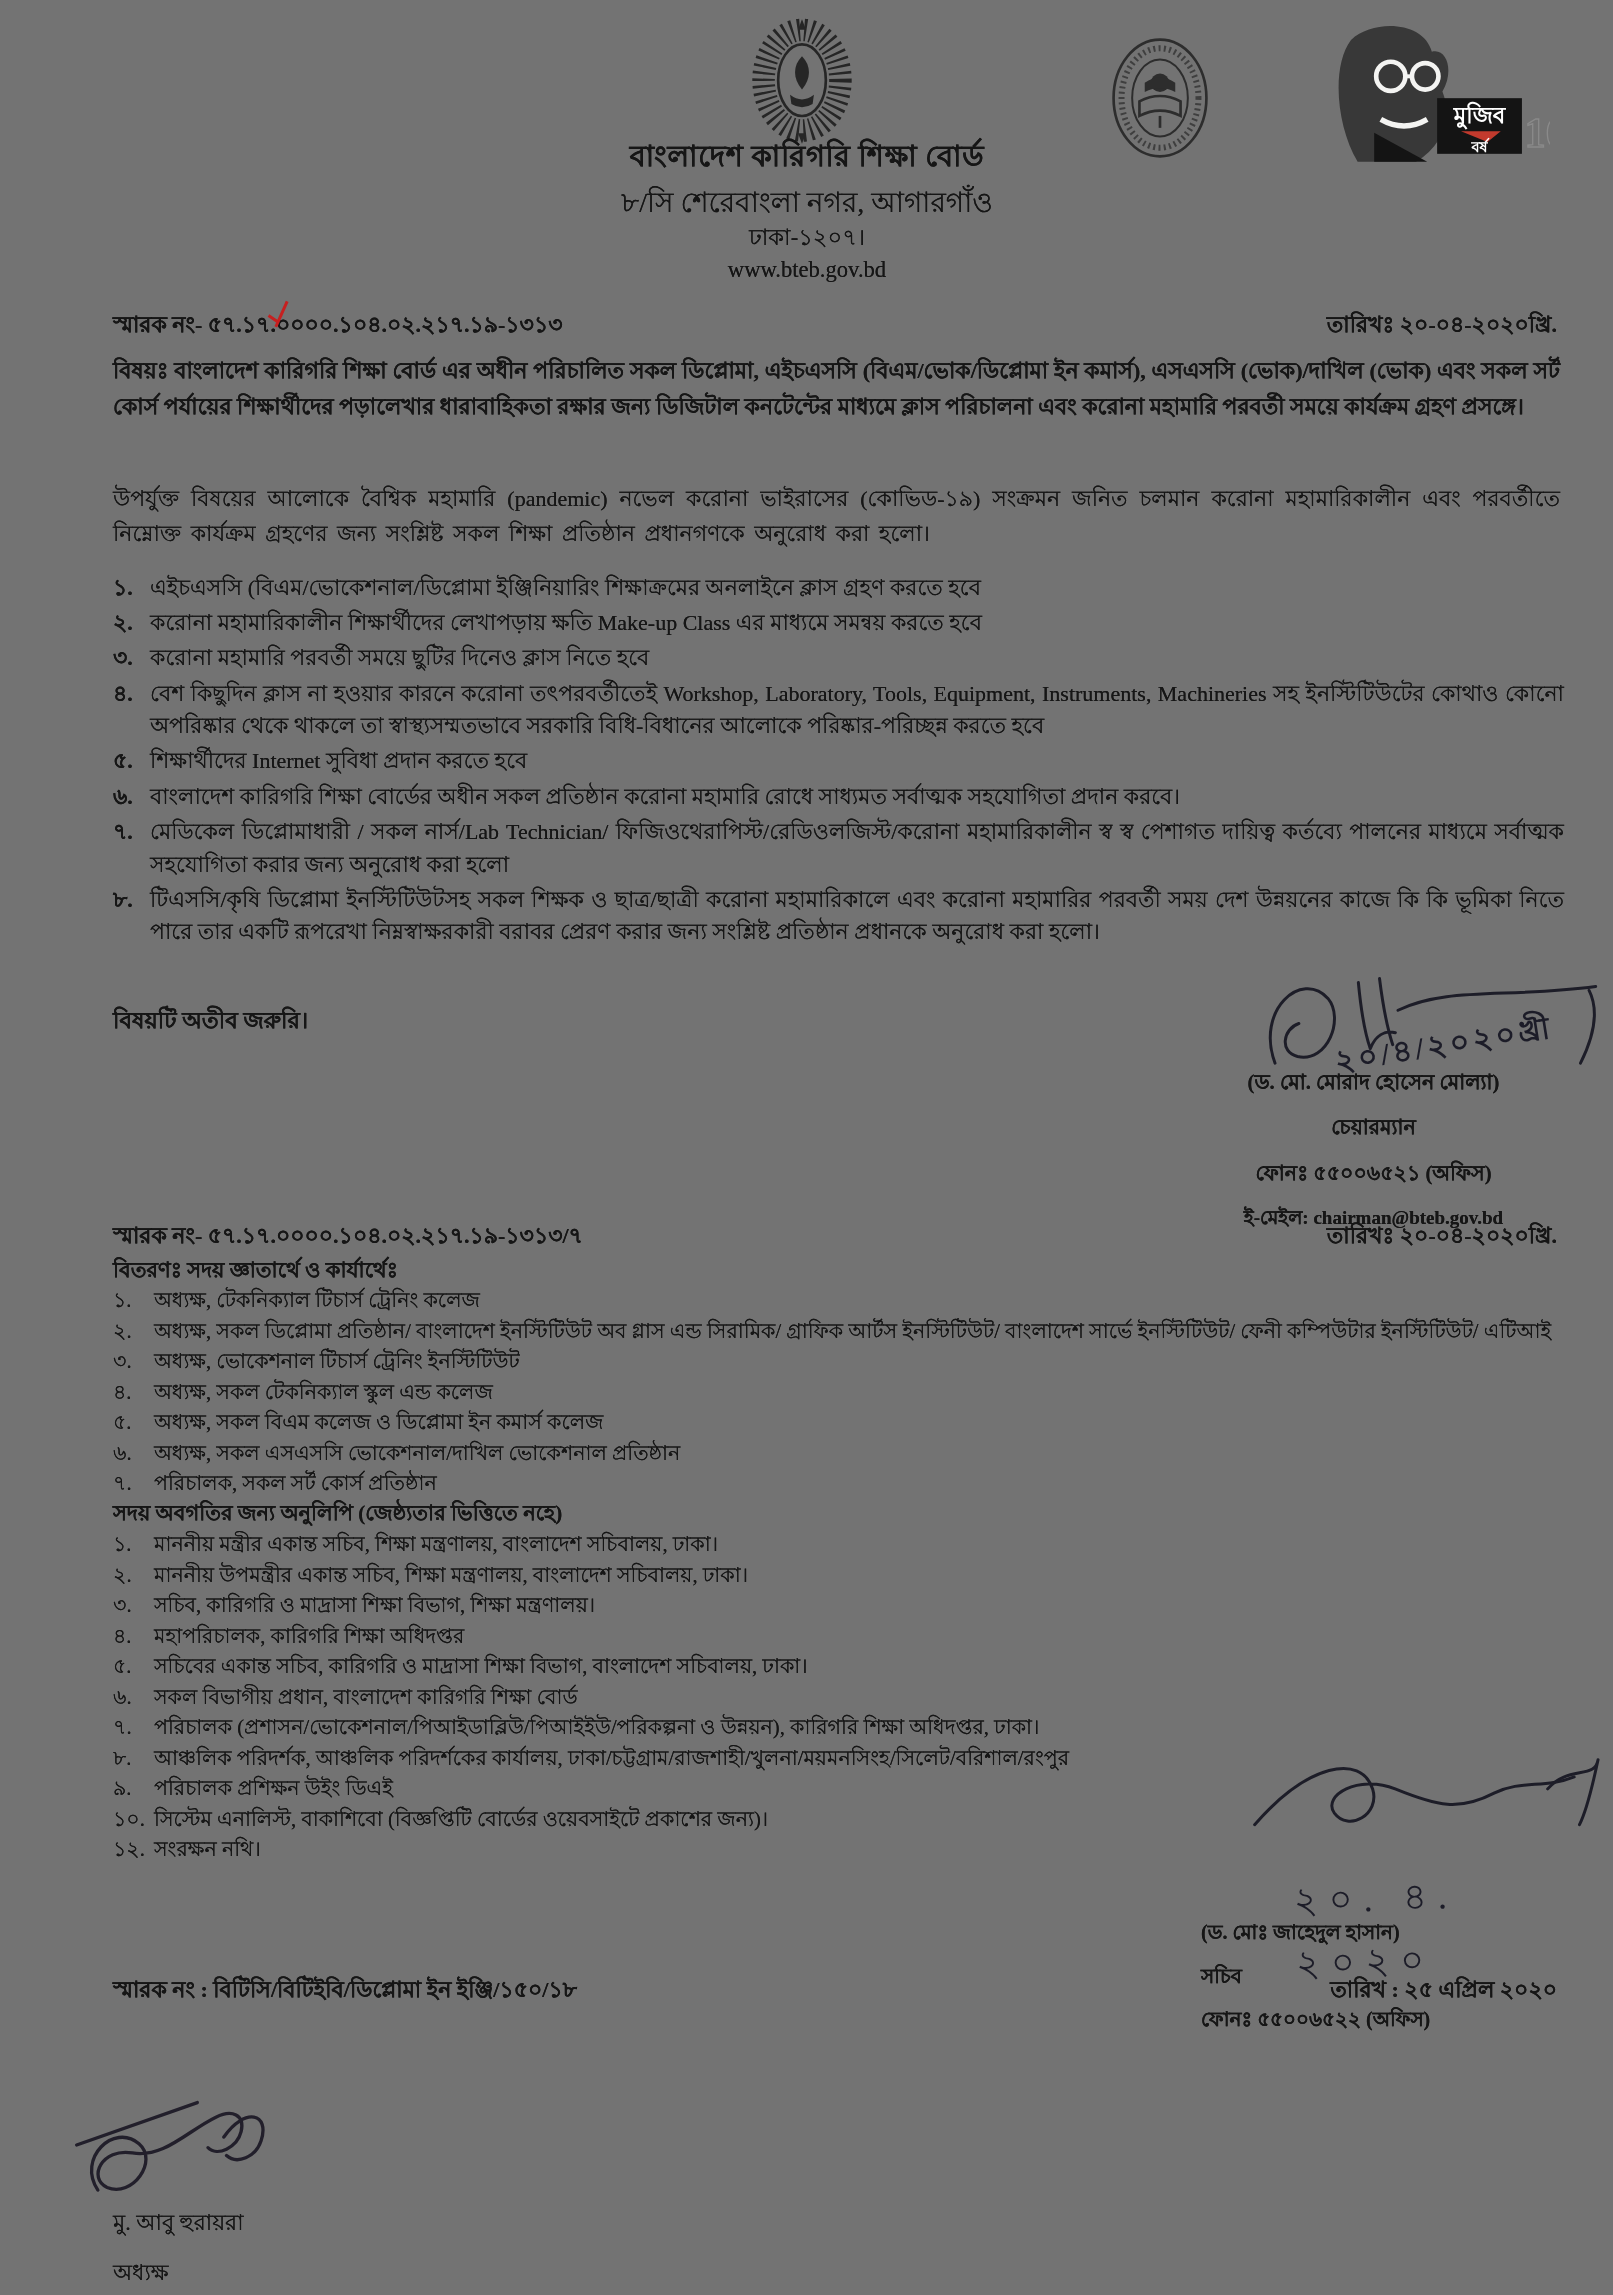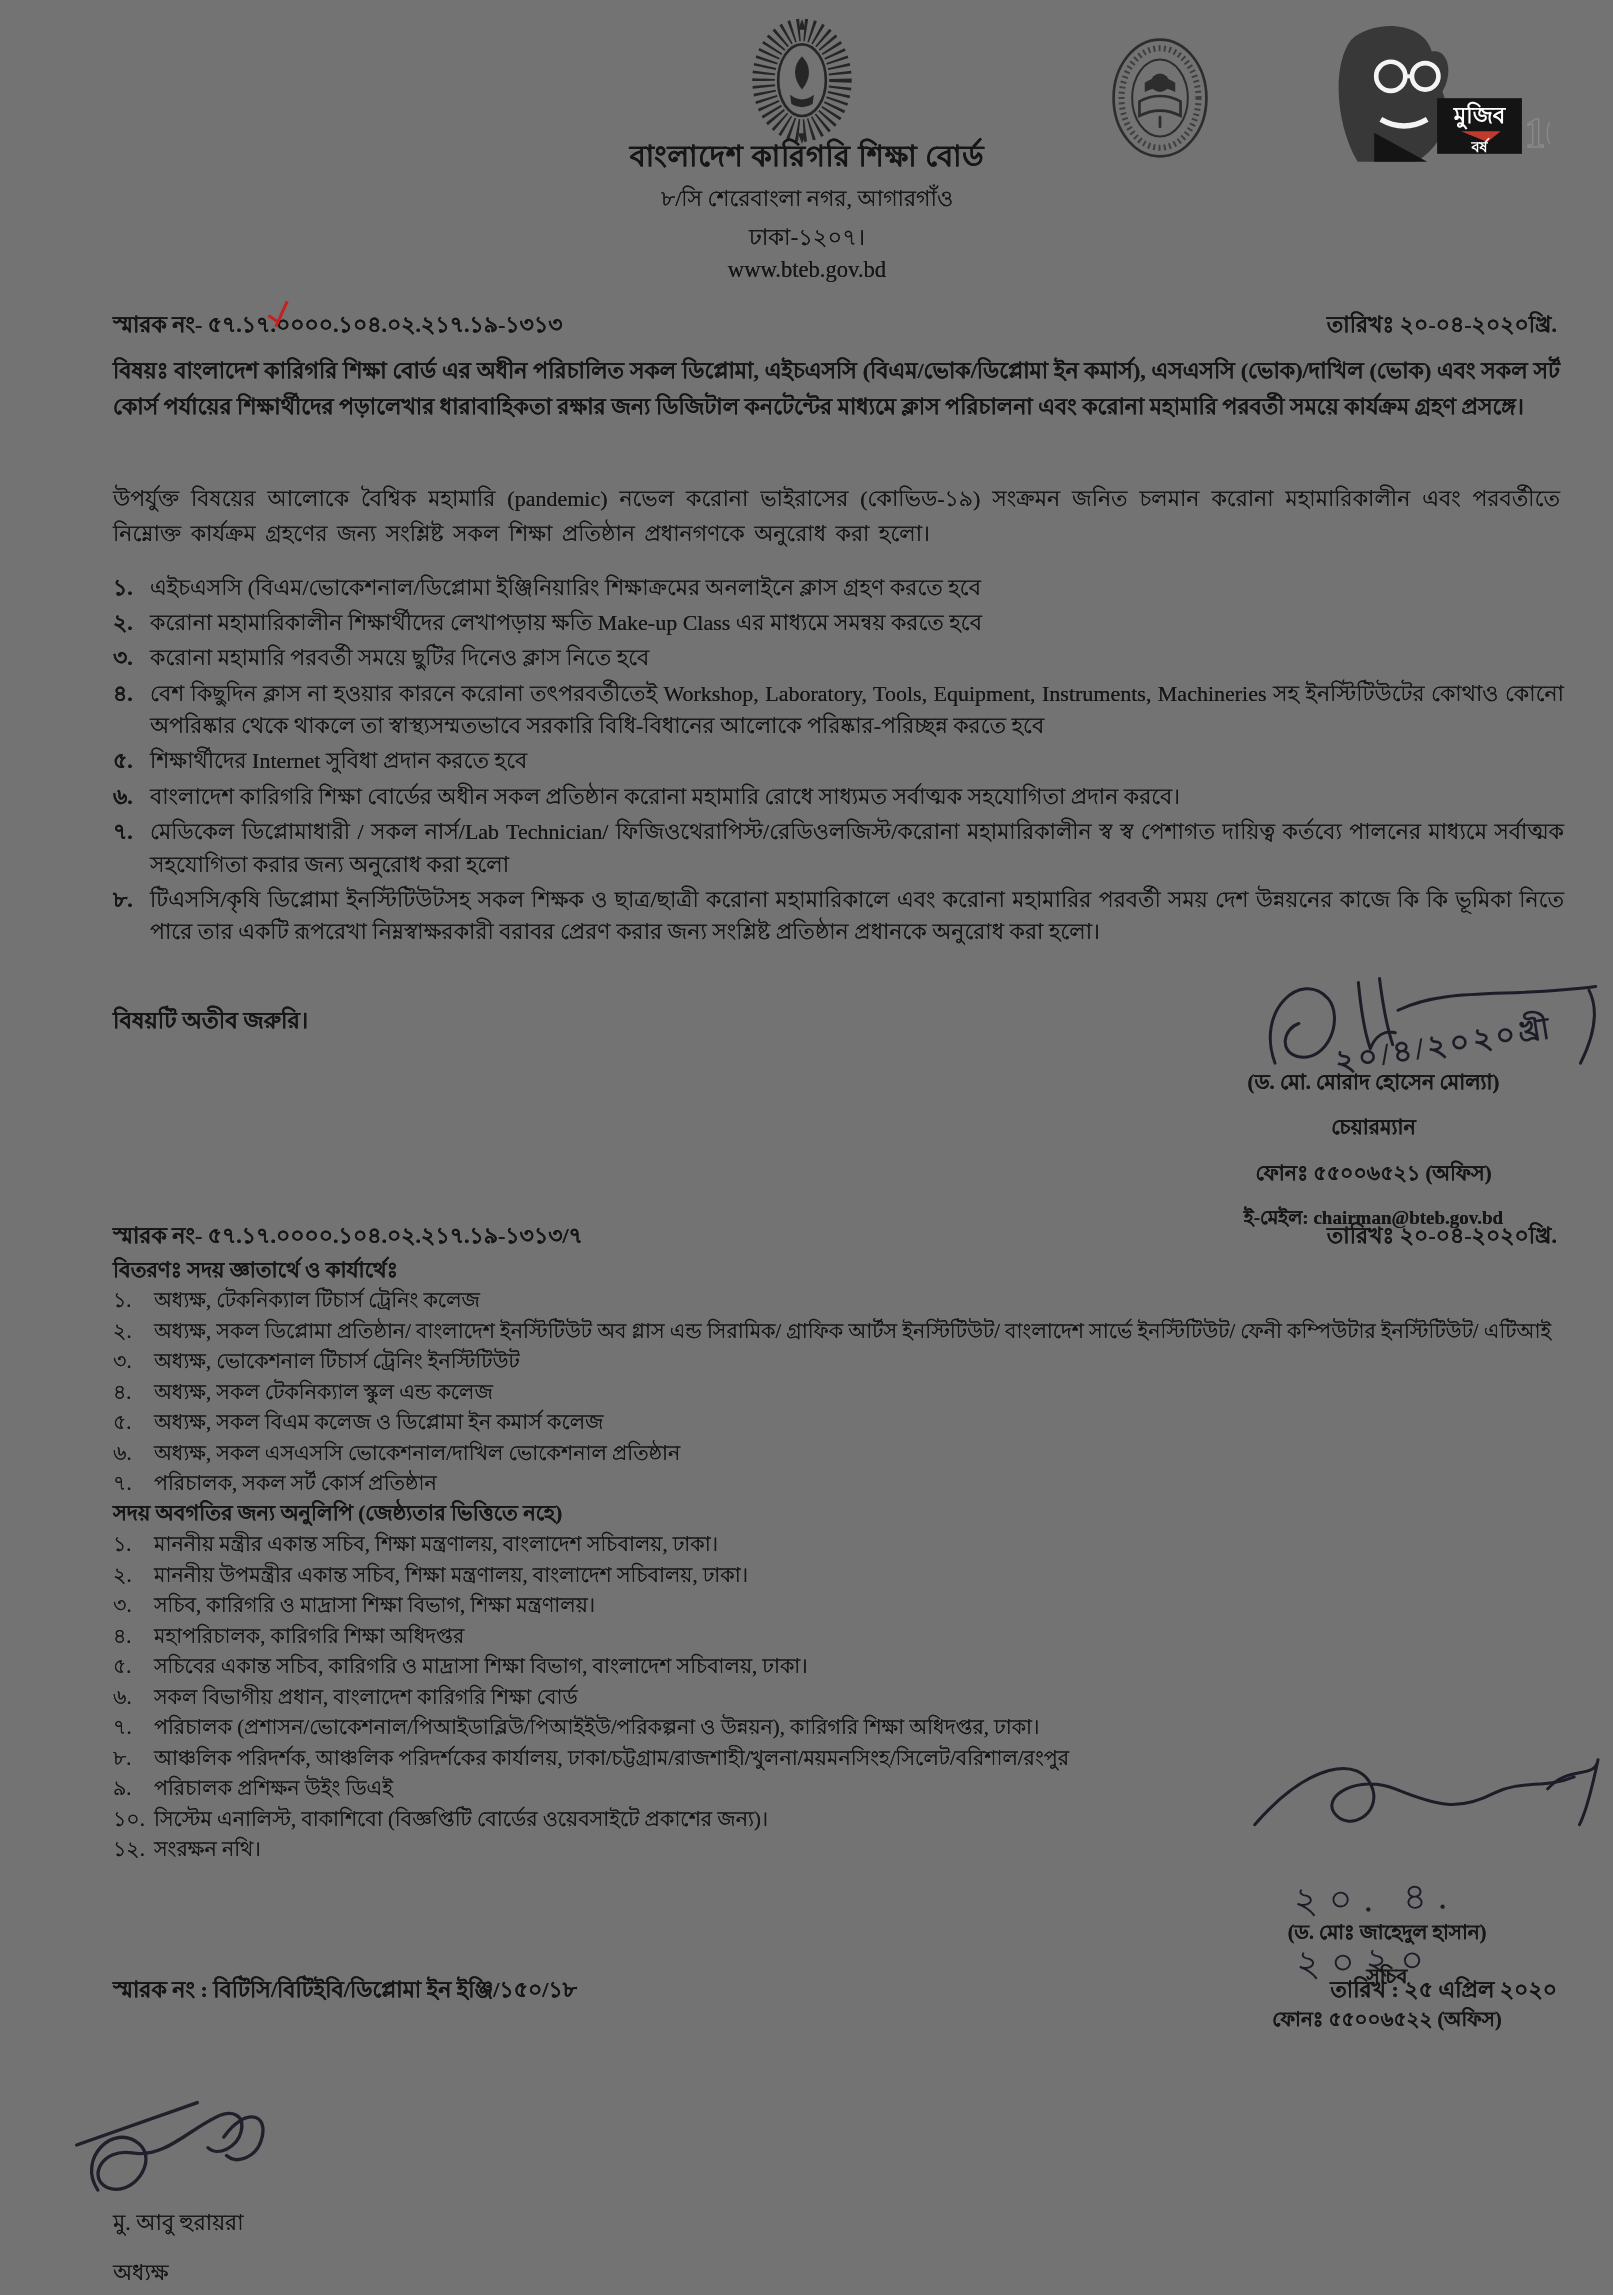--- a/index.html
+++ b/index.html
@@ -6,21 +6,21 @@
   .page{
     position:relative;width:1614px;height:2295px;margin:0 auto;
     background:#737373;overflow:hidden;color:#161616;
     font-family:"Liberation Serif","DejaVu Serif",serif;
   }
   .scan-text{text-shadow:0 0 0.5px rgba(10,10,10,.85);}
   .abs{position:absolute;}
   .center{left:0;right:0;text-align:center;}
   
   .org-name{top:133px;font-size:29px;font-weight:bold;letter-spacing:0.7px;}
-  .addr1{top:181px;font-size:22px;}
+  .addr1{top:181px;font-size:28px;}
   .addr2{top:220px;font-size:22.6px;}
   .website{top:257px;font-size:22.6px;font-family:"Liberation Serif","DejaVu Serif",serif;}
   .monogram{left:749px;top:14.6px;}
   .seal{left:1110px;top:35px;}
   .mujib{left:1311px;top:20px;}
   
   .memo-line{left:113px;width:1444px;display:flex;justify-content:space-between;font-size:22px;font-weight:bold;}
   .memo-1{top:307px;}
   .memo-2{top:1218px;}
   .memo-3{top:1972px;font-weight:bold;}
@@ -46,21 +46,21 @@
   .dist-head{top:1254px;left:113px;font-size:21px;font-weight:bold;}
   .dist-list{top:1286px;left:113px;width:1451px;font-size:20.6px;}
   .dist-list .li,.cc-list .li{display:flex;line-height:1.42;margin-bottom:1.3px;}
   .dist-list .num,.cc-list .num{flex:none;width:41px;}
   .dist-list .txt,.cc-list .txt{flex:1;}
   .cc-head{top:1497px;left:113px;font-size:21px;font-weight:bold;}
   .cc-list{top:1530px;left:113px;width:1168px;font-size:20.6px;}
   
   .secretary-sig{left:1248px;top:1745px;}
   .sec-date{left:1295px;top:1866px;font-size:37px;letter-spacing:10.6px;transform:rotate(-2deg);}
-  .secretary-block{left:1201px;top:1917px;width:372px;text-align:center;font-size:20px;font-weight:bold;}
+  .secretary-block{left:1201px;top:1917px;width:372px;text-align:left;font-size:20px;font-weight:bold;}
   .secretary-block div{margin-bottom:10.6px;}
   
   .body3{top:2036px;left:130px;width:1407px;font-size:22px;}
   .principal-sig{left:58px;top:2084px;}
   .principal-block{left:113px;top:2205px;font-size:22px;}
   .principal-block div{margin-bottom:13.3px;}
   svg{display:block;}
 </style>
 </head>
 <body>

